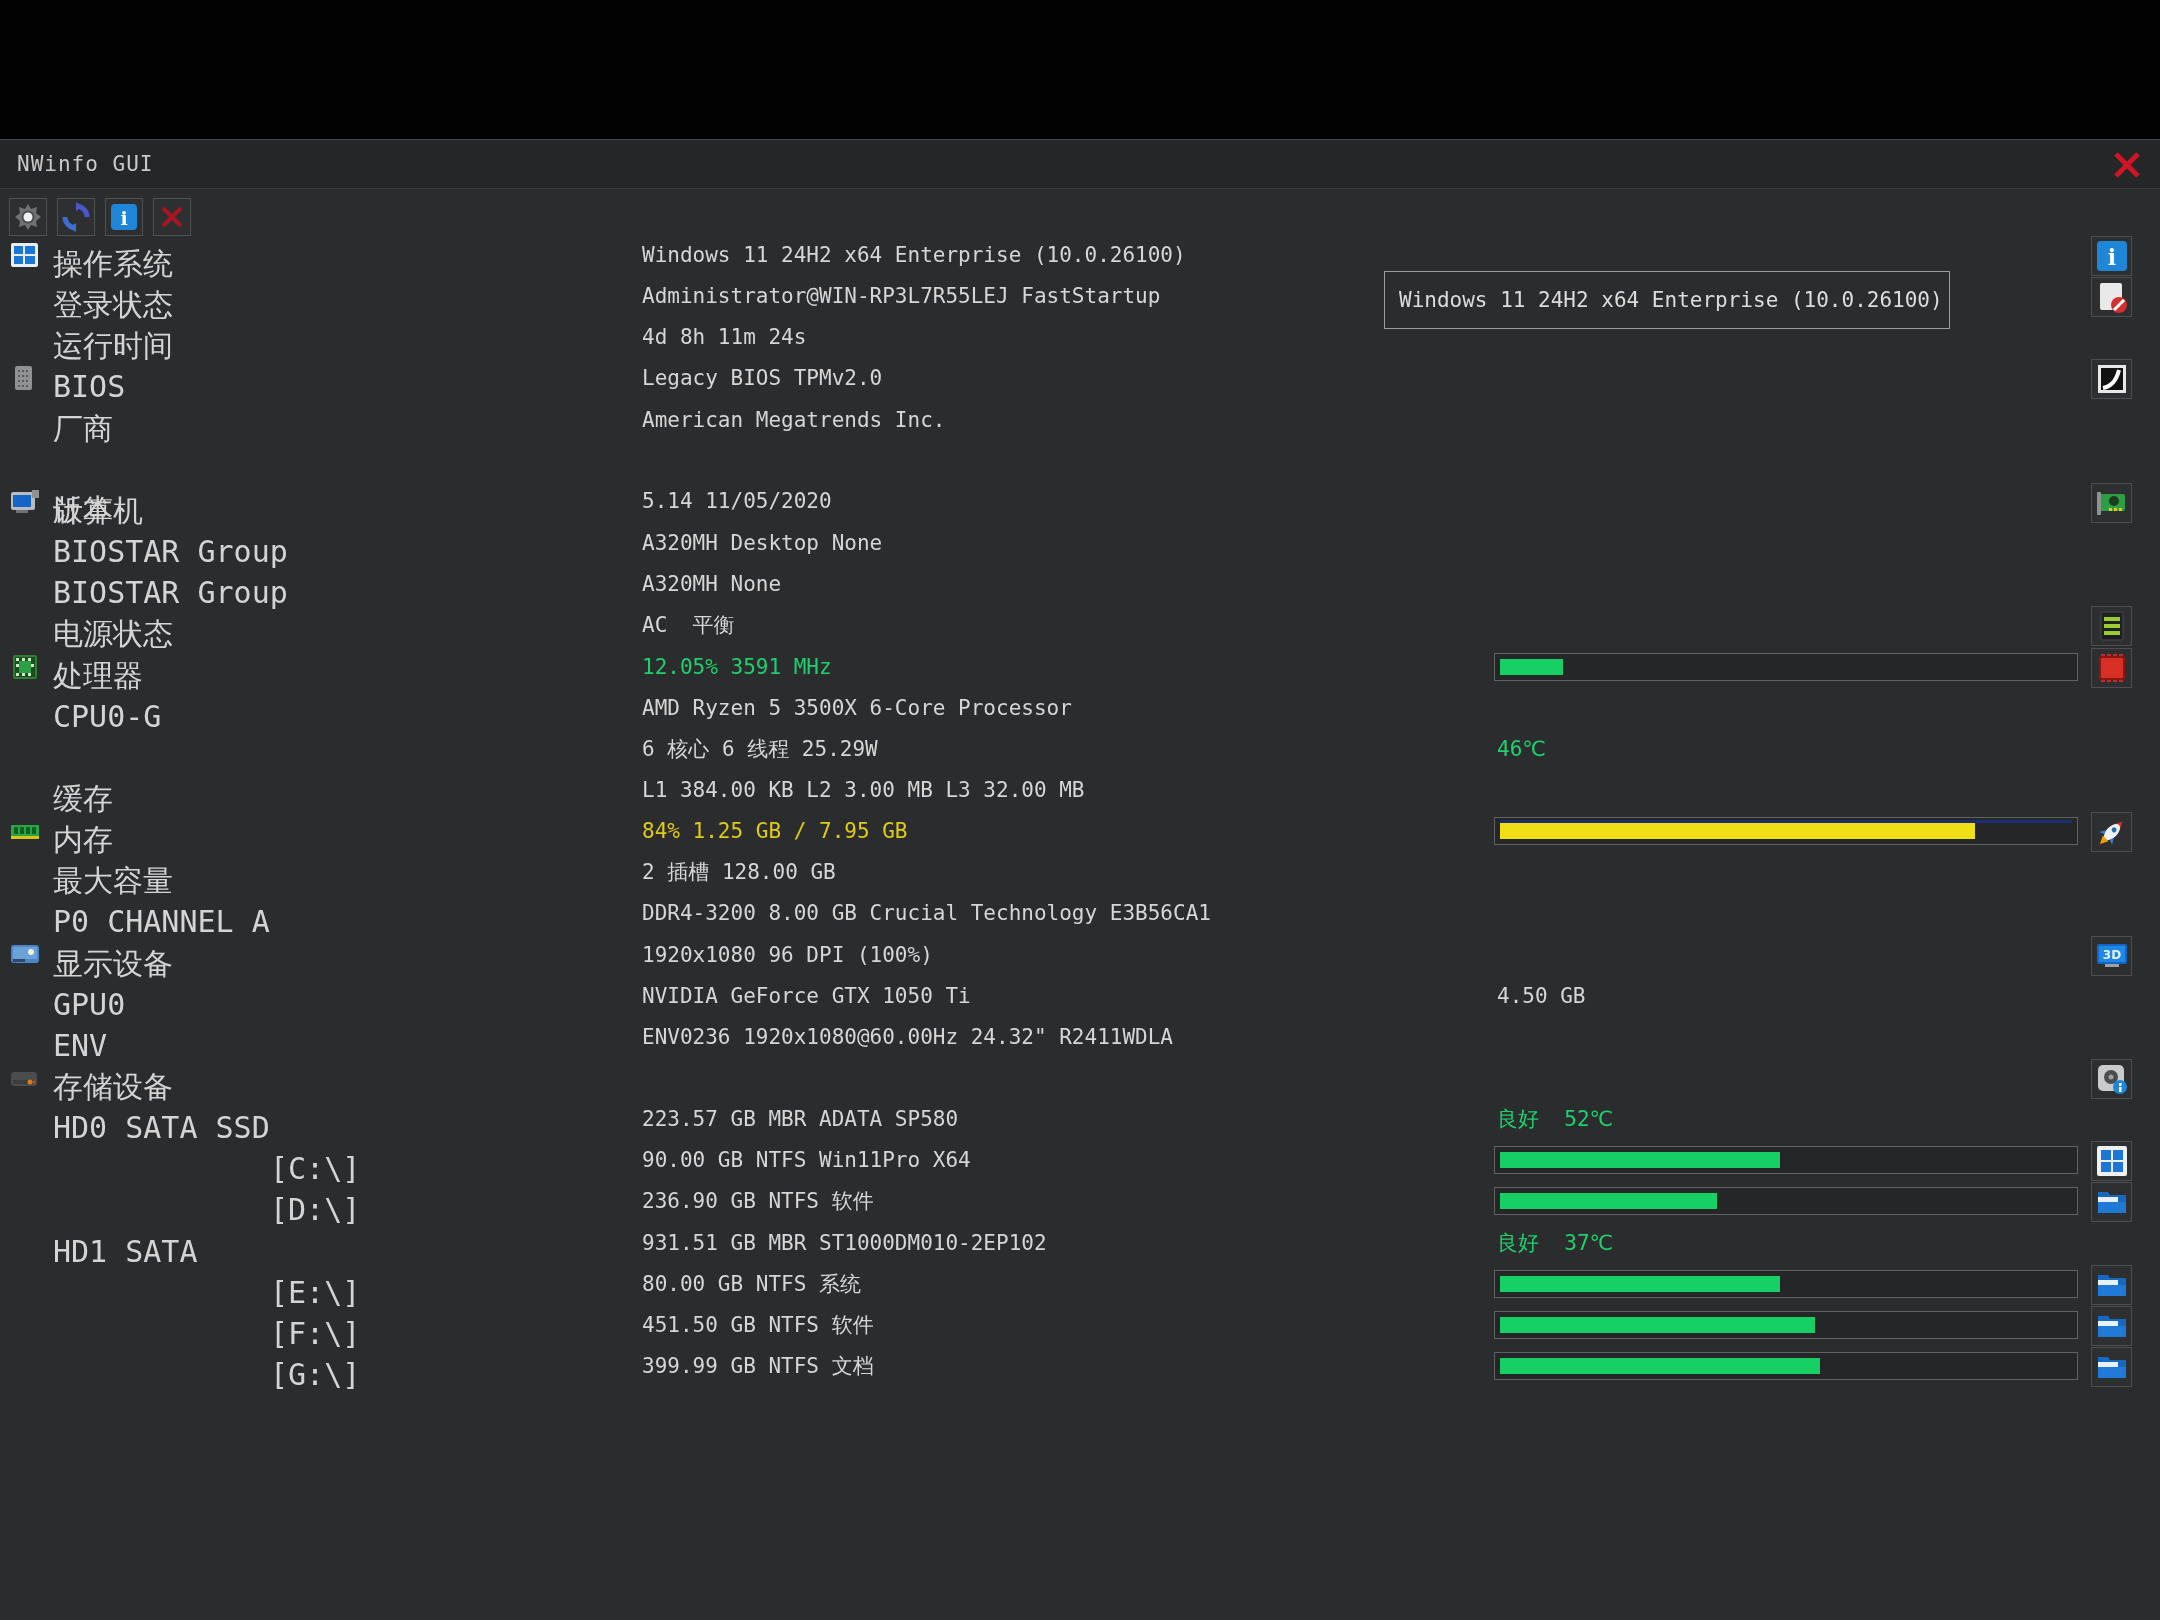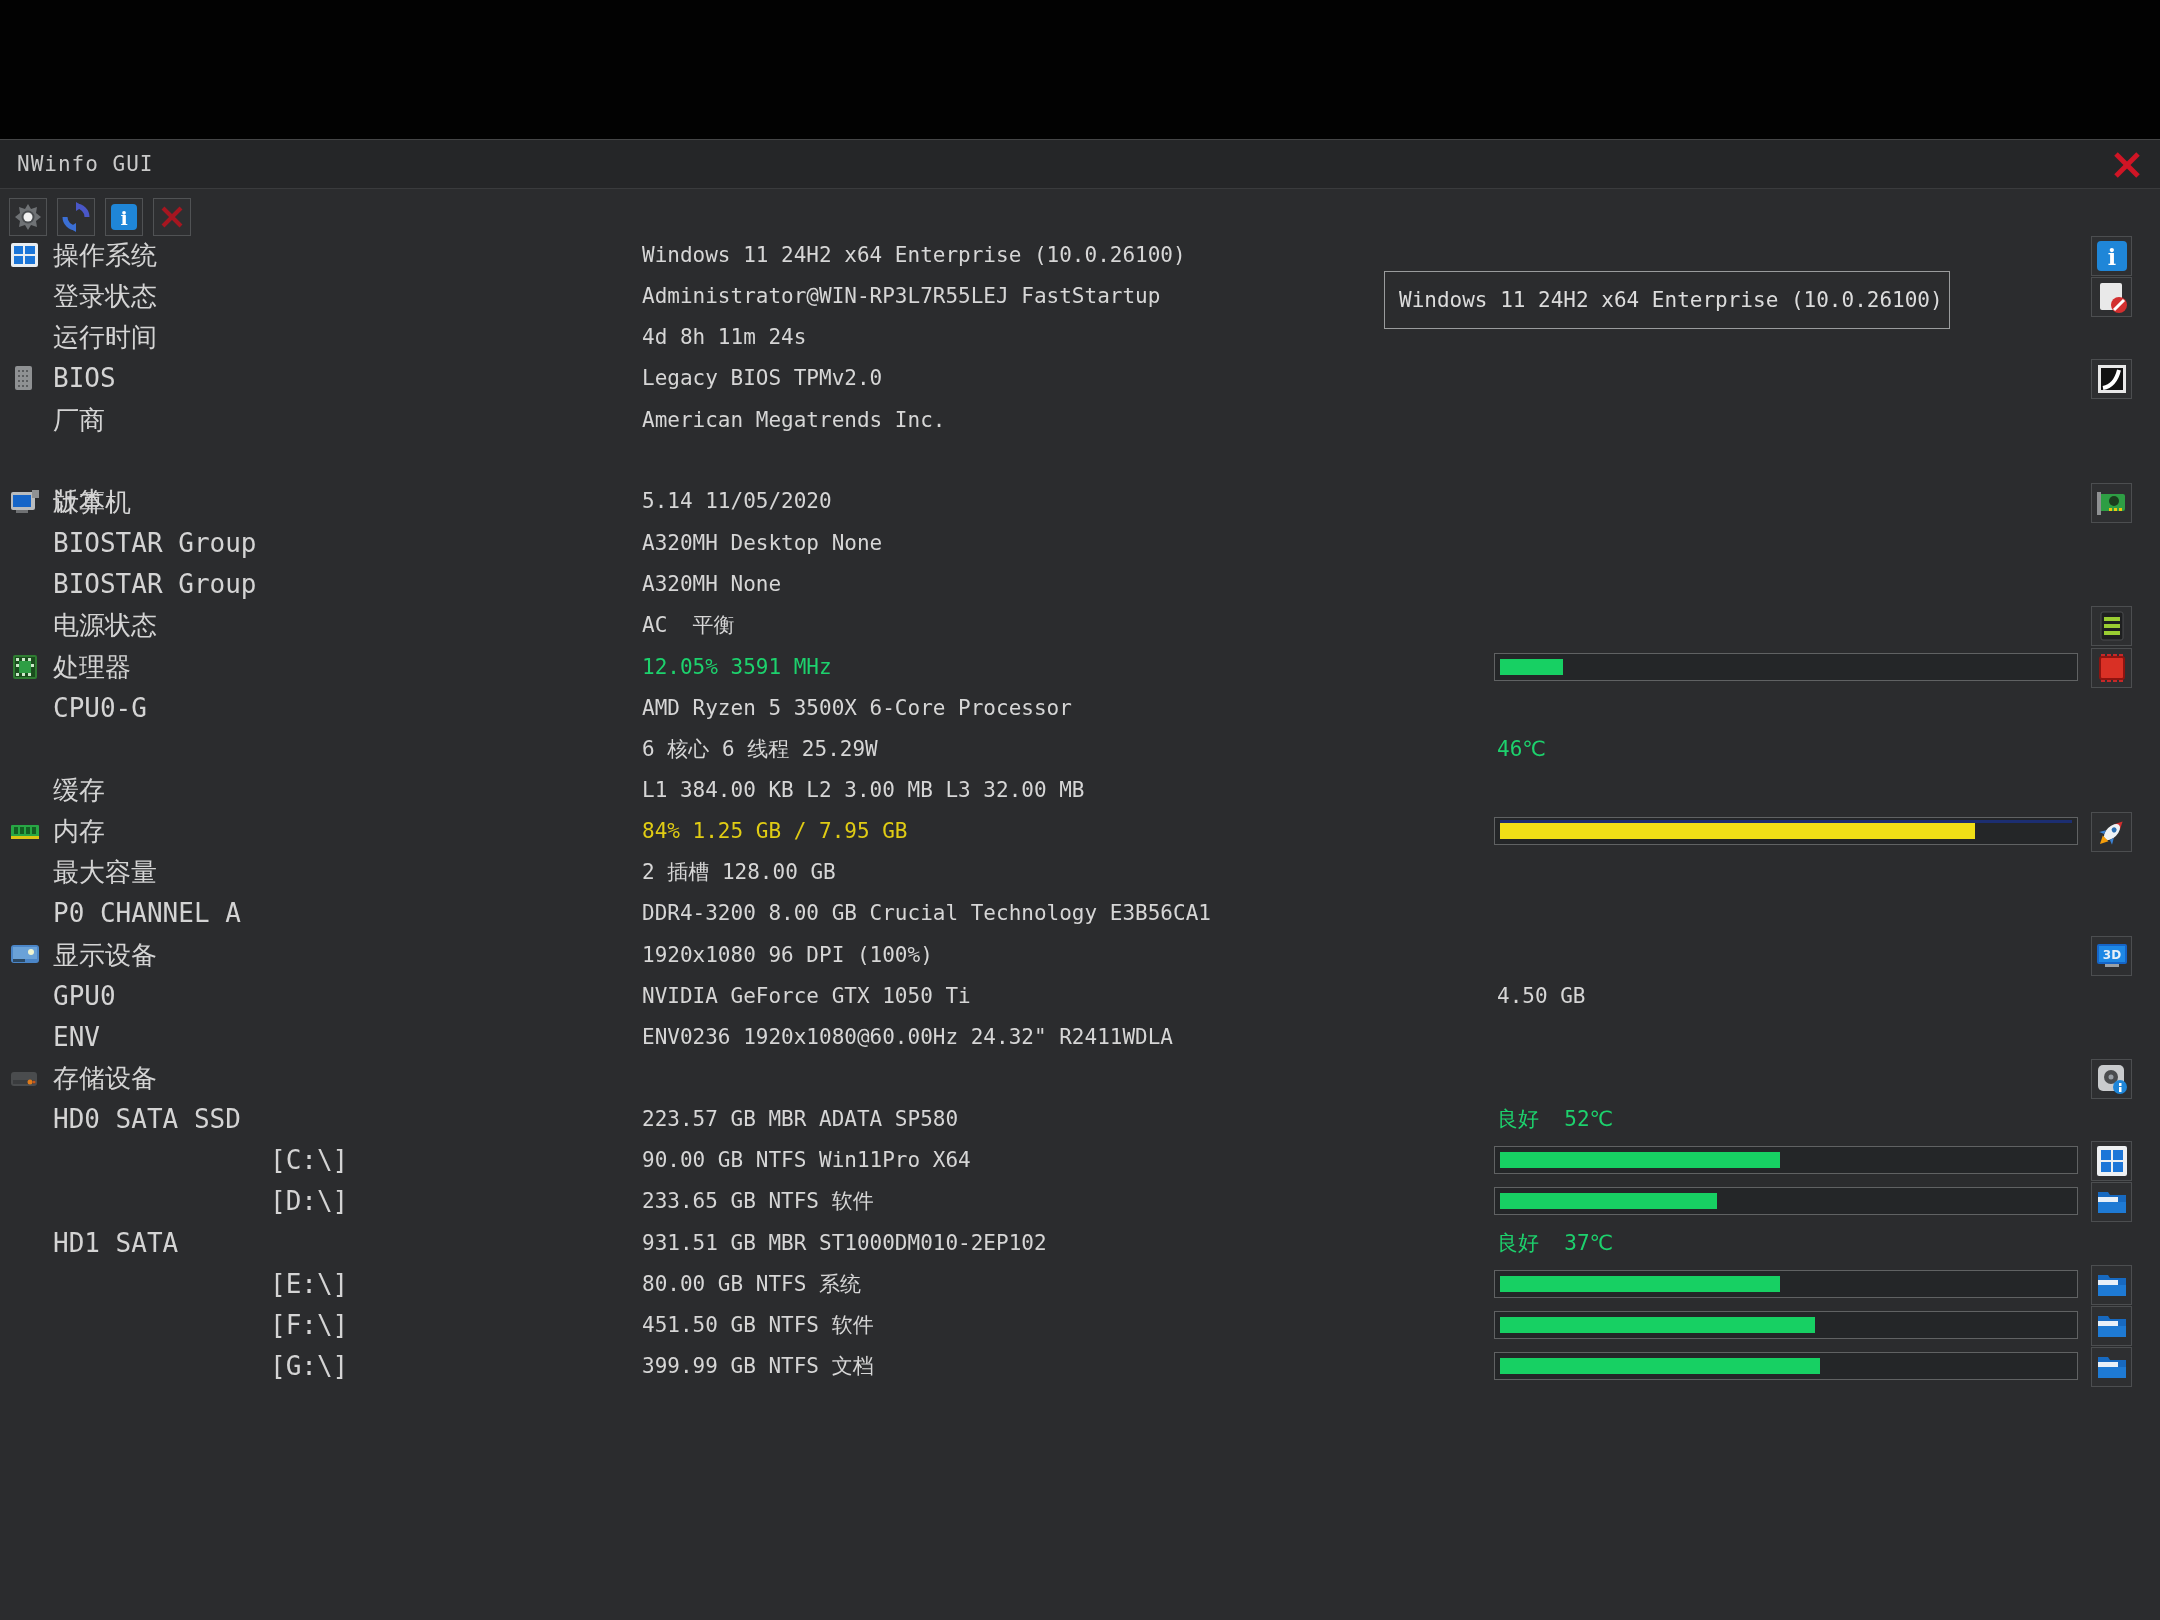--- a/index.html
+++ b/index.html
@@ -10,21 +10,21 @@
   #titlebar{position:absolute;left:0;top:0;width:2160px;height:48px;background:#252628;
             border-bottom:1px solid #3a3b3d;}
   #title-text{position:absolute;left:17px;top:0;line-height:48px;font-size:21px;color:#c9c9c9;letter-spacing:1px;}
   #close-x{position:absolute;right:16px;top:8px;width:34px;height:34px;cursor:pointer;}
   .tbtn{position:absolute;top:58px;width:38px;height:38px;background:#2e2f31;
         border:1px solid #505254;box-sizing:border-box;cursor:pointer;}
   .tbtn svg{position:absolute;left:3px;top:3px;}
   #rows{position:absolute;left:0;top:95px;width:2160px;}
   .row{position:absolute;left:0;width:2160px;height:41px;}
   .tree-icon{position:absolute;left:10px;top:5px;width:30px;height:30px;}
-  .tree-label{position:absolute;left:53px;top:0;line-height:41px;font-size:26px;color:#d4d4d4;
+  .tree-label{position:absolute;left:53px;top:8px;line-height:41px;font-size:30px;color:#d4d4d4;
               white-space:pre;cursor:default;}
   .tree-label.drive{left:270px;}
   .val{position:absolute;left:642px;top:0;line-height:41px;font-size:21px;color:#d6d6d6;white-space:pre;}
   .val.green{color:#1dd26d;}
   .val.yellow{color:#e0cc14;}
   .rtext{position:absolute;left:1497px;top:0;line-height:41px;font-size:21px;color:#d6d6d6;white-space:pre;}
   .rtext.green{color:#1dd26d;}
   .bar{position:absolute;left:1494px;top:6px;width:584px;height:28px;box-sizing:border-box;
        border:1px solid #606263;background:#242628;}
   .bar-fill{position:absolute;left:5px;top:5px;height:16px;}
@@ -303,21 +303,21 @@
                 <g fill="#1c76d8">
                   <rect x="6" y="6" width="10" height="10"></rect>
                   <rect x="18" y="6" width="10" height="10"></rect>
                   <rect x="6" y="18" width="10" height="10"></rect>
                   <rect x="18" y="18" width="10" height="10"></rect>
                 </g>
               </svg></span></div>
         </div>
         <div class="row" style="top: 946.45px;">
           <span class="tree-label drive">[D:\]</span>
-          <span class="val">233.65 GB NTFS 软件</span>
+          <span class="val">236.90 GB NTFS 软件</span>
           <div class="bar">
             <div class="bar-fill green" style="width: 217px;"></div>
           </div>
           <div class="ribtn"><span><svg width="34" height="34" viewBox="0 0 34 34">
                 <path d="M3 7 L13 7 L15 10 L31 10 L31 28 L3 28 Z" fill="#1769c0"></path>
                 <rect x="3" y="12" width="20" height="5" fill="#e8f0f8"></rect>
                 <rect x="3" y="17" width="28" height="11" fill="#1e7ad4"></rect>
               </svg></span></div>
         </div>
         <div class="row" style="top: 987.6px;">

